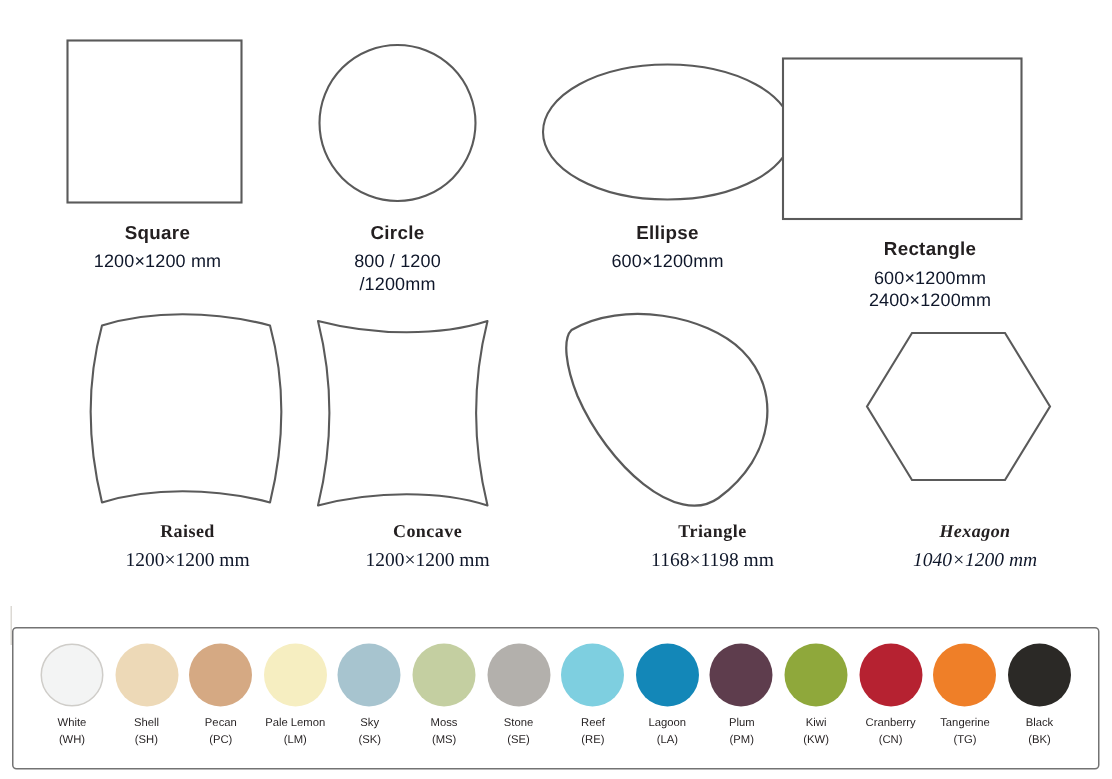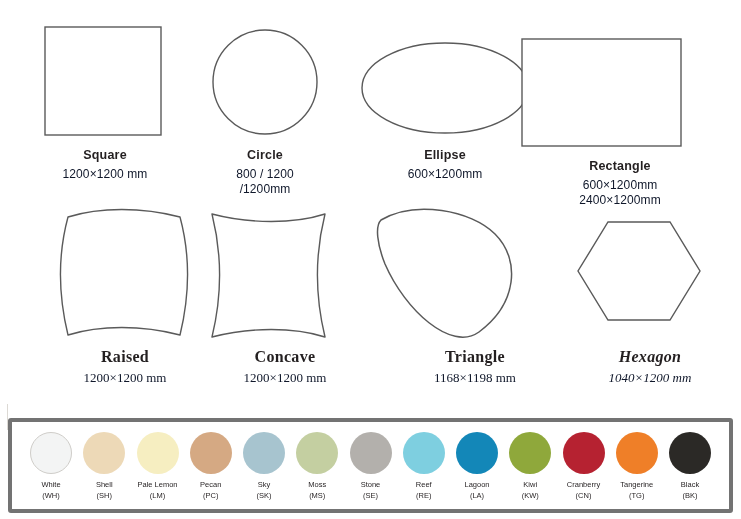--- a/index.html
+++ b/index.html
@@ -64,32 +64,32 @@
     white-space: pre-line;
   }
 
   
   #row-shapes-1 .caption { font-family: "Liberation Sans", sans-serif; }
   #row-shapes-1 .caption .name { font-size: 12.5px; letter-spacing: .2px; }
   #row-shapes-1 .caption .dim  { font-size: 12px; margin-top: 3px; letter-spacing: .1px; }
 
   
   #row-shapes-2 .caption { font-family: "Liberation Serif", serif; }
-  #row-shapes-2 .caption .name { font-size: 16px; letter-spacing: .3px; }
+  #row-shapes-2 .caption .name { font-size: 12px; letter-spacing: .3px; }
   #row-shapes-2 .caption .dim  { font-size: 13px; margin-top: 3px; }
 
   
   #colour-band {
     position: absolute;
     left: 8px;
     top: 418px;
     width: 725px;
     height: 95px;
     background: #ffffff;
-    border: 4px solid #737373;
+    border: 1px solid #737373;
     border-radius: 3px;
     box-sizing: border-box;
   }
   #swatch-strip {
     position: absolute;
     left: 0; top: 0;
     width: 100%;
     height: 100%;
     display: flex;
     align-items: flex-start;
@@ -247,36 +247,36 @@
 
       <div class="swatch">
         <div class="swatch-dot" style="background:#edd9b7"></div>
         <div class="swatch-label">
           <span>Shell</span>
           <span class="swatch-code">(SH)</span>
         </div>
       </div>
 
       <div class="swatch">
+        <div class="swatch-dot" style="background:#d5a983"></div>
+        <div class="swatch-label">
+          <span>Pecan</span>
+          <span class="swatch-code">(PC)</span>
+        </div>
+      </div>
+
+      <div class="swatch">
         <div class="swatch-dot" style="background:#f6eec1"></div>
         <div class="swatch-label">
           <span>Pale Lemon</span>
           <span class="swatch-code">(LM)</span>
         </div>
       </div>
 
       <div class="swatch">
-        <div class="swatch-dot" style="background:#d5a983"></div>
-        <div class="swatch-label">
-          <span>Pecan</span>
-          <span class="swatch-code">(PC)</span>
-        </div>
-      </div>
-
-      <div class="swatch">
         <div class="swatch-dot" style="background:#a7c4cf"></div>
         <div class="swatch-label">
           <span>Sky</span>
           <span class="swatch-code">(SK)</span>
         </div>
       </div>
 
       <div class="swatch">
         <div class="swatch-dot" style="background:#c4cfa1"></div>
         <div class="swatch-label">
@@ -302,20 +302,27 @@
       </div>
 
       <div class="swatch">
         <div class="swatch-dot" style="background:#1387b8"></div>
         <div class="swatch-label">
           <span>Lagoon</span>
           <span class="swatch-code">(LA)</span>
         </div>
       </div>
 
+      <div class="swatch">
+        <div class="swatch-dot" style="background:#5e3d4d"></div>
+        <div class="swatch-label">
+          <span>Plum</span>
+          <span class="swatch-code">(PM)</span>
+        </div>
+      </div>
 
       <div class="swatch">
         <div class="swatch-dot" style="background:#8fa83b"></div>
         <div class="swatch-label">
           <span>Kiwi</span>
           <span class="swatch-code">(KW)</span>
         </div>
       </div>
 
       <div class="swatch">

